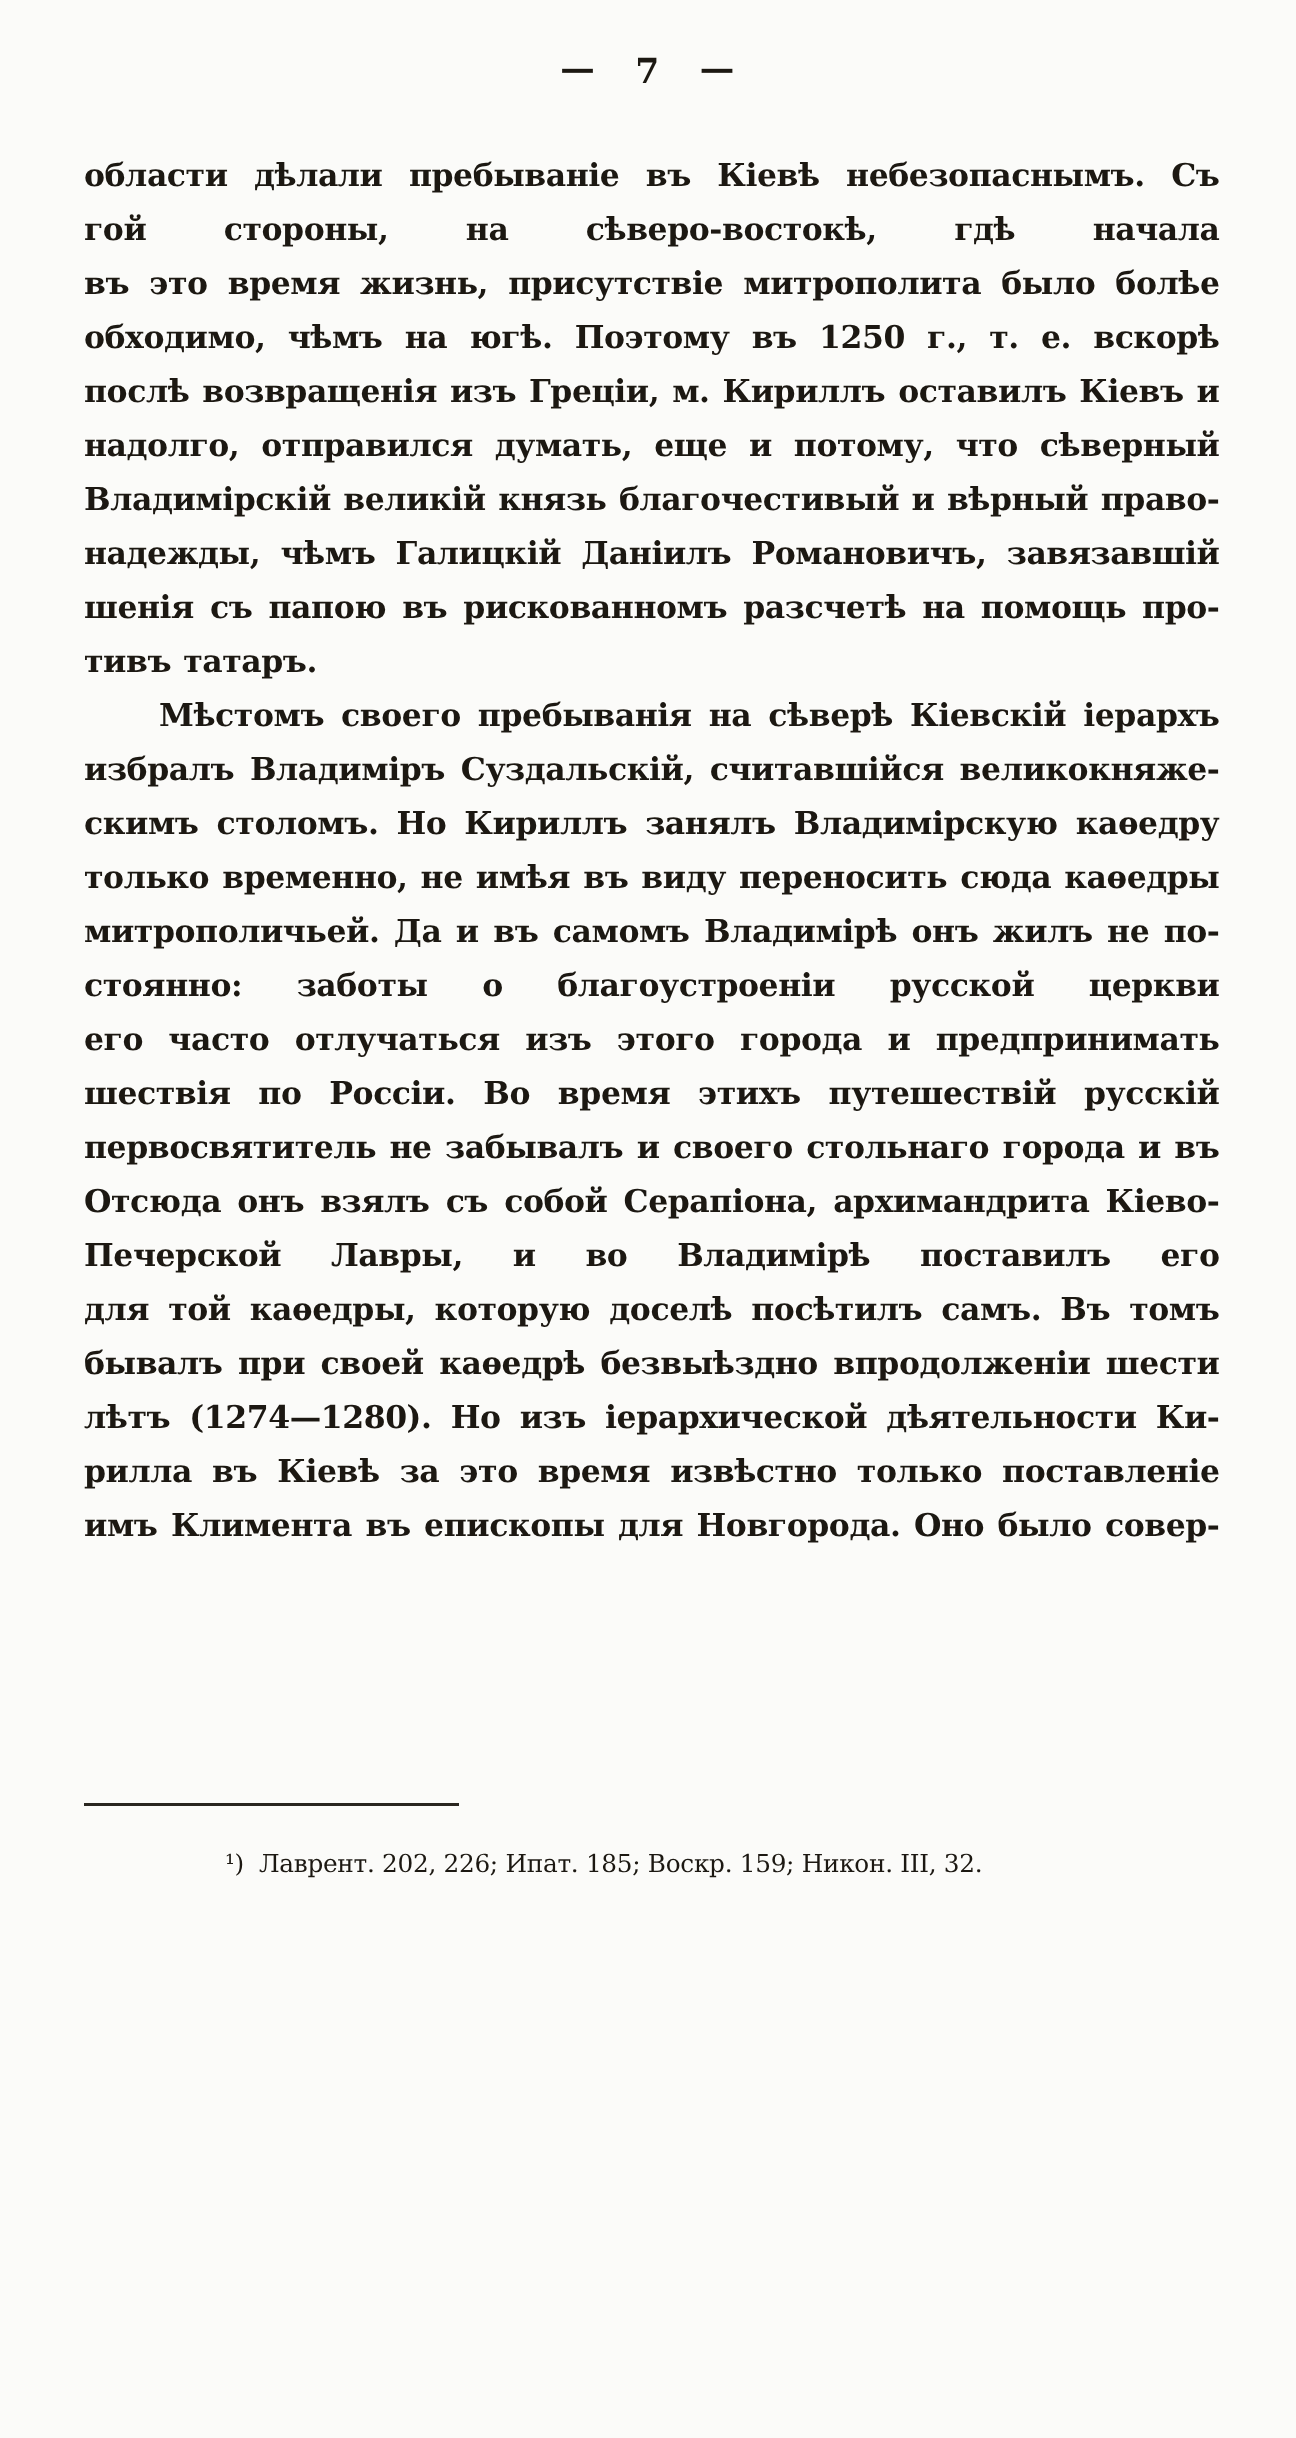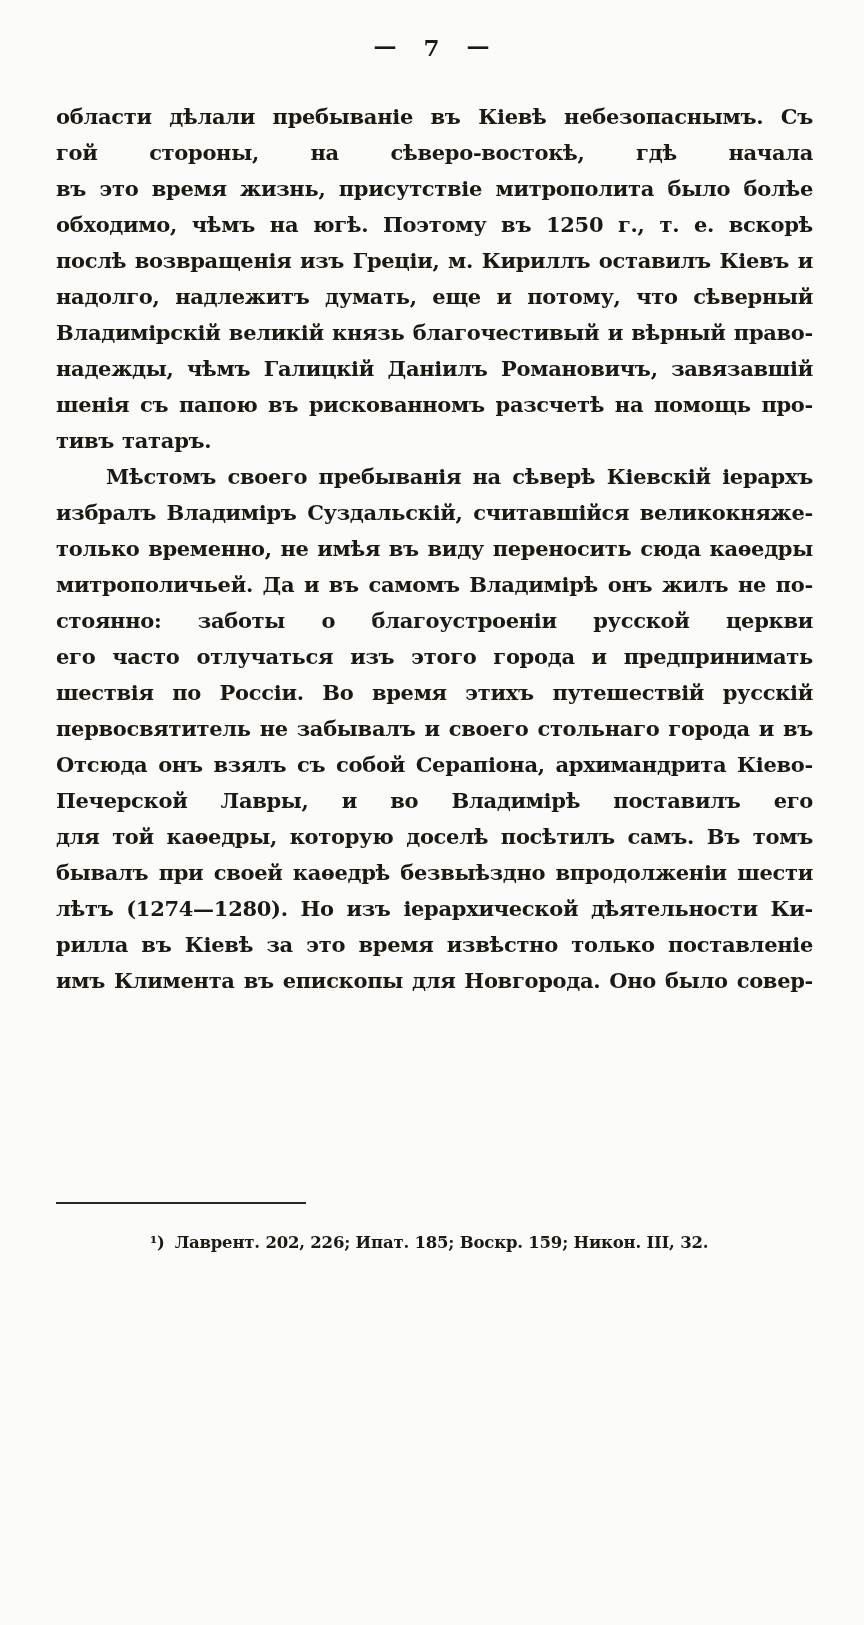--- a/index.html
+++ b/index.html
@@ -62,21 +62,21 @@
     width: 250px;
     height: 2px;
     background: #2a2620;
   }
   .footnote {
     position: absolute;
     top: 1230px;
     left: 56px;
     width: 757px;
     font-size: 16.5px;
-    font-weight: 700;
+    font-weight: 400;
     letter-spacing: -0.2px;
     line-height: 26px;
     color: var(--ink);
   }
   .footnote .fn-indent { display: inline-block; width: 94px; }
   .footnote .fn-marker { margin-right: 10px; }
 </style>
 </head>
 <body>
 
@@ -86,29 +86,30 @@
     <span class="dash">—</span><span>7</span><span class="dash">—</span>
   </div>
 
   <div class="text-block">
     <div class="para">
       <div class="line">области дѣлали пребываніе въ Кіевѣ небезопаснымъ. Съ дру-</div>
       <div class="line">гой стороны, на сѣверо-востокѣ, гдѣ начала сосредоточиваться</div>
       <div class="line">въ это время жизнь, присутствіе митрополита было болѣе не-</div>
       <div class="line">обходимо, чѣмъ на югѣ. Поэтому въ 1250 г., т. е. вскорѣ</div>
       <div class="line">послѣ возвращенія изъ Греціи, м. Кириллъ оставилъ Кіевъ и</div>
-      <div class="line">надолго, надлежитъ думать, еще и потому, что сѣверный</div>
+      <div class="line">надолго, отправился думать, еще и потому, что сѣверный</div>
       <div class="line">Владимірскій великій князь благочестивый и вѣрный право-</div>
       <div class="line">надежды, чѣмъ Галицкій Даніилъ Романовичъ, завязавшій сно-</div>
       <div class="line">шенія съ папою въ рискованномъ разсчетѣ на помощь про-</div>
       <div class="line para-end">тивъ татаръ.</div>
     </div>
     <div class="para">
       <div class="line indent">Мѣстомъ своего пребыванія на сѣверѣ Кіевскій іерархъ</div>
       <div class="line">избралъ Владиміръ Суздальскій, считавшійся великокняже-</div>
+      <div class="line">скимъ столомъ. Но Кириллъ занялъ Владимірскую каѳедру</div>
       <div class="line">только временно, не имѣя въ виду переносить сюда каѳедры</div>
       <div class="line">митрополичьей. Да и въ самомъ Владимірѣ онъ жилъ не по-</div>
       <div class="line">стоянно: заботы о благоустроеніи русской церкви заставляли</div>
       <div class="line">его часто отлучаться изъ этого города и предпринимать путе-</div>
       <div class="line">шествія по Россіи. Во время этихъ путешествій русскій</div>
       <div class="line">первосвятитель не забывалъ и своего стольнаго города и въ</div>
       <div class="line">Отсюда онъ взялъ съ собой Серапіона, архимандрита Кіево-</div>
       <div class="line">Печерской Лавры, и во Владимірѣ поставилъ его епископомъ</div>
       <div class="line">для той каѳедры, которую доселѣ посѣтилъ самъ. Въ томъ</div>
       <div class="line">бывалъ при своей каѳедрѣ безвыѣздно впродолженіи шести</div>

